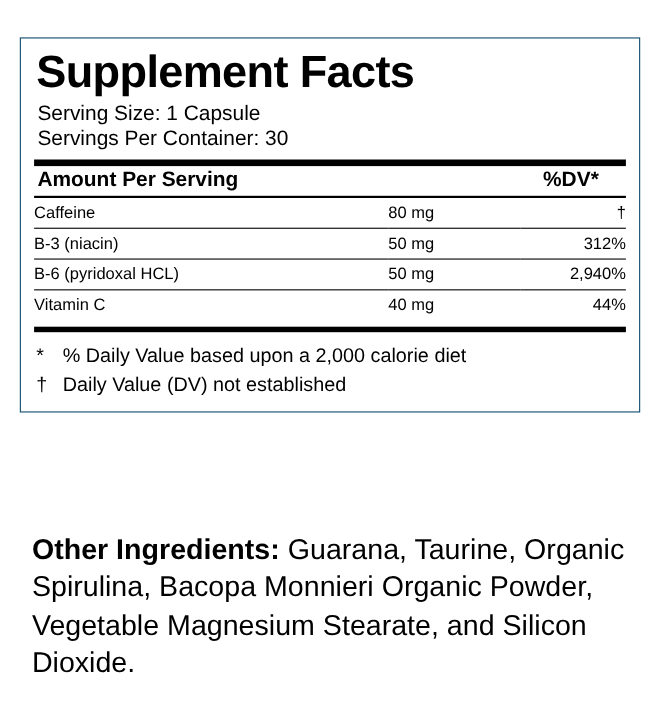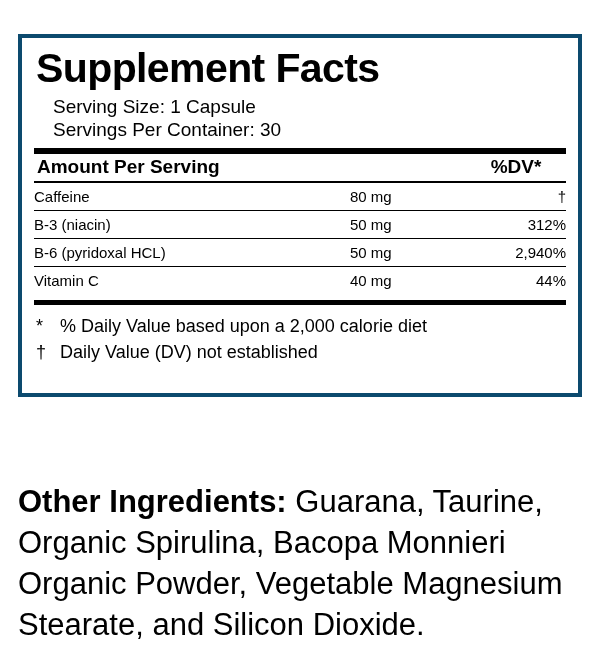--- a/index.html
+++ b/index.html
@@ -21,37 +21,37 @@
     box-sizing: border-box;
   }
 
   
   .panel {
     position: absolute;
     left: 18px;
     top: 34px;
     width: 564px;
     box-sizing: border-box;
-    border: 4px solid #0c4a6e;
+    border: 1px solid #0c4a6e;
     background: #fff;
-    padding: 8px 12px 26px 12px;
+    padding: 8px 12px 10px 12px;
   }
 
   .sf-title {
     font-size: 41px;
     font-weight: bold;
     line-height: 1.0;
     letter-spacing: -0.6px;
     margin: 2px 0 6px 2px;
   }
 
   .serving-line {
     font-size: 19px;
     line-height: 1.23;
-    margin-left: 19px;
+    margin-left: 3px;
   }
 
   .rule-thick {
     border-bottom: 6px solid #000;
     margin-top: 6px;
   }
   .rule-thin {
     border-bottom: 2px solid #000;
   }
   .rule-med {
@@ -115,24 +115,24 @@
     width: 24px;
     flex: 0 0 24px;
   }
   .footnotes .fn .txt {
     flex: 1 1 auto;
   }
 
   
   .other {
     position: absolute;
-    left: 18px;
+    left: 29px;
     top: 482px;
     width: 572px;
-    font-size: 31px;
+    font-size: 26px;
     line-height: 1.32;
   }
   .other .lead {
     font-weight: bold;
   }
 </style>
 </head>
 <body>
 
 <div class="page">

